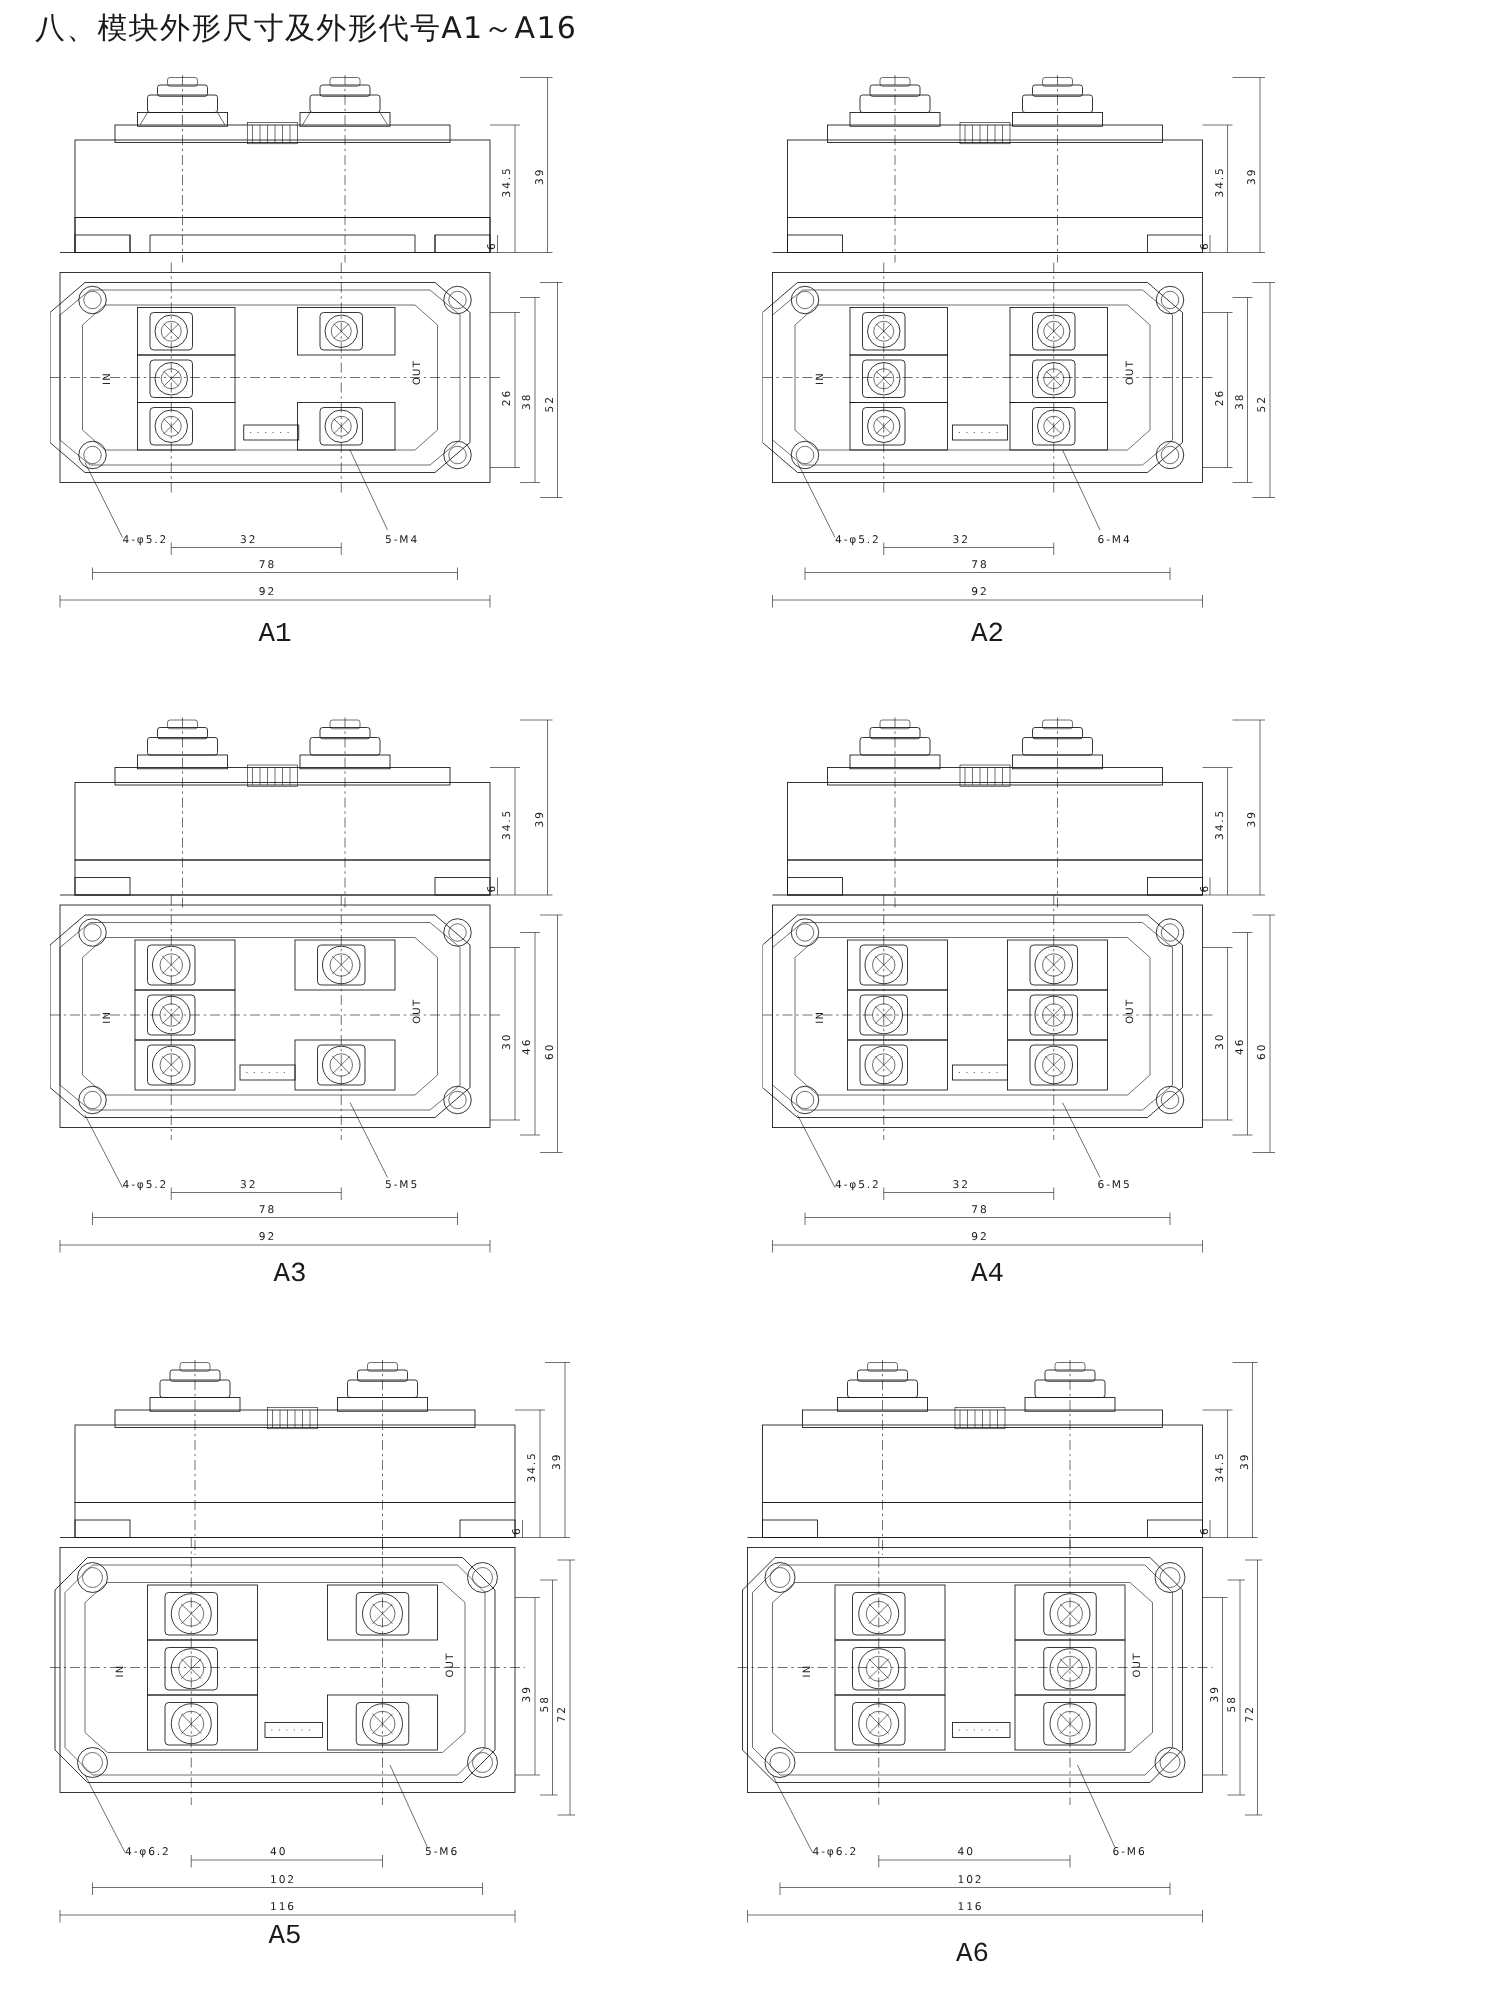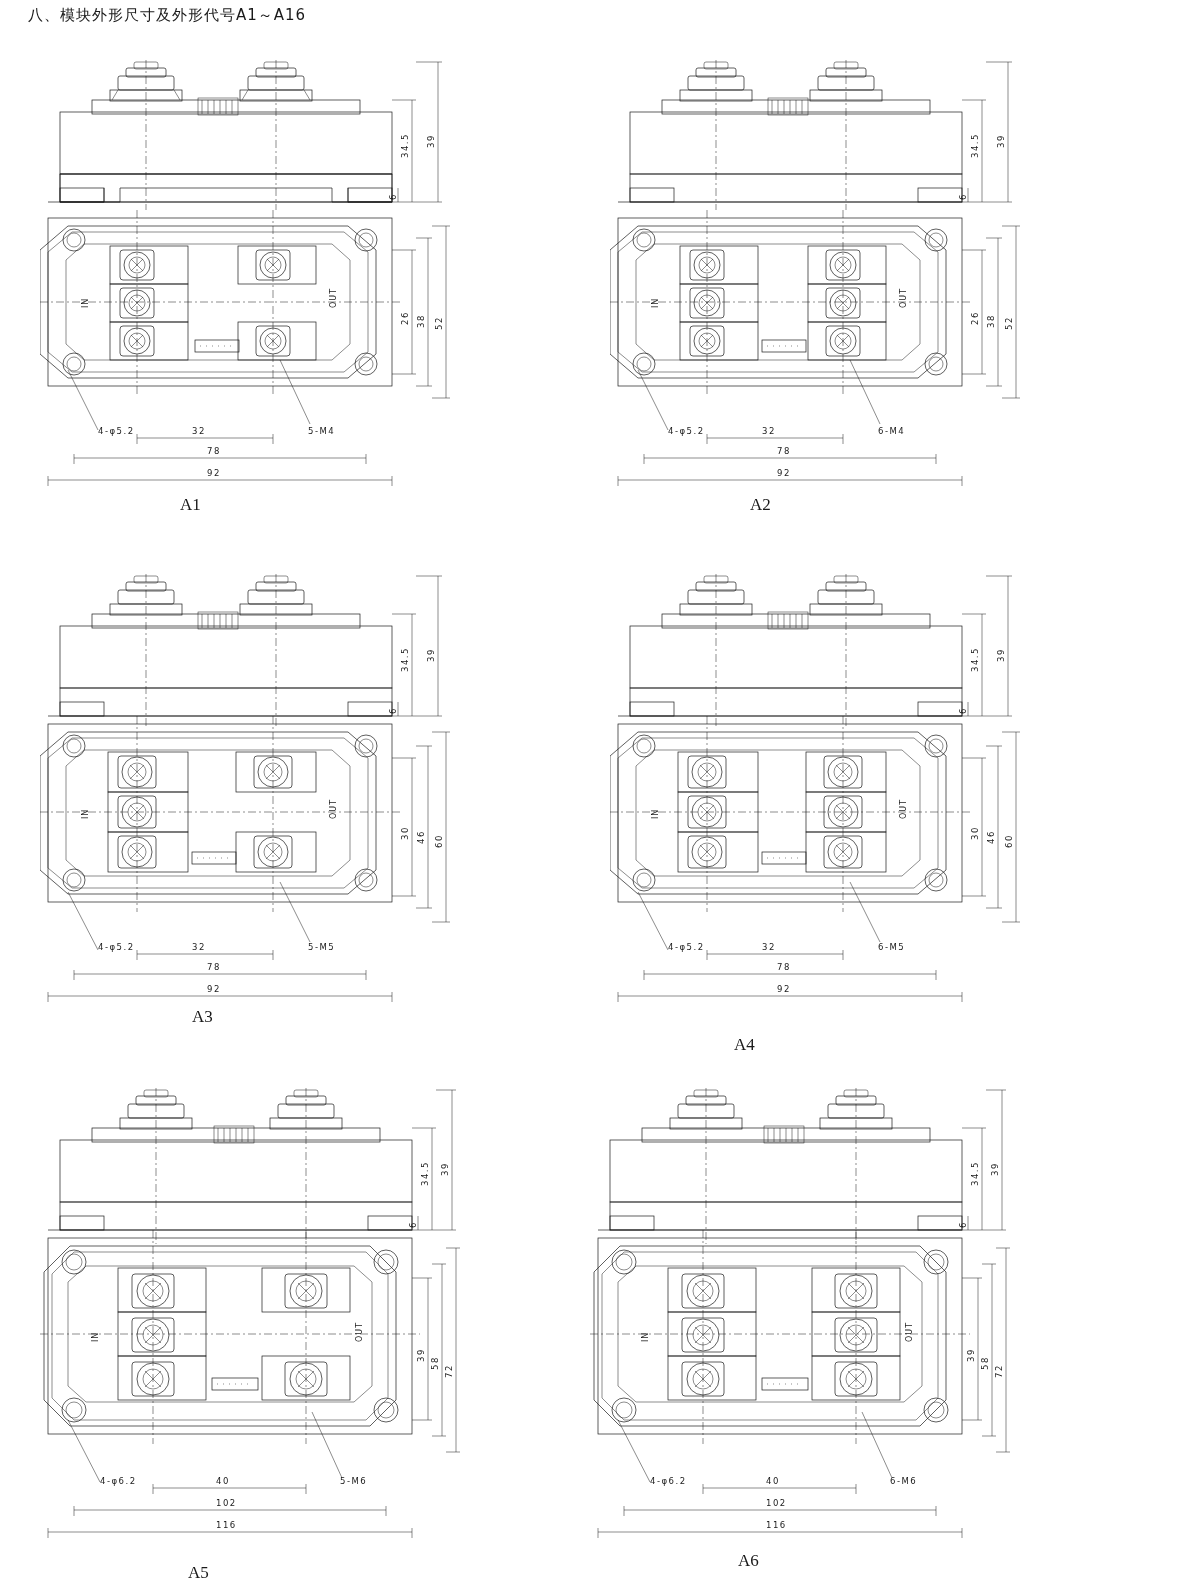--- a/index.html
+++ b/index.html
@@ -1,19 +1,19 @@
 <!DOCTYPE html>
 <html><head>
 <meta charset="utf-8">
 <style>
   html,body{margin:0;padding:0;background:#fff;}
   body{width:1200px;height:1596px;position:relative;font-family:"Liberation Serif",serif;color:#1a1a1a;}
-  .page-title{position:absolute;left:28px;top:6px;font-size:15px;letter-spacing:1px;font-family:"DejaVu Sans",sans-serif;font-weight:400;}
+  .page-title{position:absolute;left:28px;top:6px;font-size:24px;letter-spacing:1px;font-family:"DejaVu Sans",sans-serif;font-weight:400;}
   .fig{position:absolute;}
-  .fig-label{position:absolute;font-size:17px;font-family:Liberation Serif, serif;width:80px;}
+  .fig-label{position:absolute;font-size:22px;font-family:Liberation Mono, monospace;text-align:center;width:80px;}
   svg{display:block;}
   text{font-family:"DejaVu Sans",sans-serif;fill:#1a1a1a;}
   .dim{font-size:8.5px;letter-spacing:1.5px;}
   .dimv{font-size:8.5px;letter-spacing:1.5px;}
   .lbl{font-size:8px;letter-spacing:1px;}
   .ln{stroke:#1a1a1a;fill:none;stroke-width:0.7;}
   .thin{stroke:#1a1a1a;fill:none;stroke-width:0.5;}
   .dash{stroke:#1a1a1a;fill:none;stroke-width:0.5;stroke-dasharray:8 3 2 3;}
 </style>
 </head>
@@ -512,21 +512,21 @@
     <path class="thin" d="M34 422 h292 M34 418 v10 M326 418 v10"></path>
     <text class="dim" x="167" y="418">78</text>
     <path class="thin" d="M8 444 h344 M8 440 v10 M352 440 v10"></path>
     <text class="dim" x="167" y="440">92</text>
     <path class="thin" d="M28 340 l30 58"></path>
     <text class="dim" x="58" y="398">4-φ5.2</text>
     <path class="thin" d="M240 330 l30 60"></path>
     <text class="dim" x="268" y="398">6-M5</text>
   </g>
 </svg>
-<div class="fig-label" style="left:124px;top:455px;margin-top:28px;">A4</div>
+<div class="fig-label" style="left:140px;top:455px;">A4</div>
 </div>
 
 <div class="fig" style="left:40px;top:1062px;">
 <svg width="420" height="500" viewBox="0 0 420 500">
   <g>
     <rect class="ln" x="20" y="78" width="352" height="62"></rect>
     <rect class="ln" x="52" y="66" width="288" height="14"></rect>
     <rect class="ln" x="20" y="140" width="352" height="28"></rect>
     <g>
       <rect class="ln" x="88" y="42" width="56" height="14" rx="2"></rect>
@@ -629,21 +629,21 @@
     <path class="thin" d="M34 448 h312 M34 444 v10 M346 444 v10"></path>
     <text class="dim" x="176" y="444">102</text>
     <path class="thin" d="M8 470 h364 M8 466 v10 M372 466 v10"></path>
     <text class="dim" x="176" y="466">116</text>
     <path class="thin" d="M28 358 l32 62"></path>
     <text class="dim" x="60" y="422">4-φ6.2</text>
     <path class="thin" d="M272 350 l30 66"></path>
     <text class="dim" x="300" y="422">5-M6</text>
   </g>
 </svg>
-<div class="fig-label" style="left:148px;top:501px;">A5</div>
+<div class="fig-label" style="left:148px;top:474px;">A5</div>
 </div>
 
 <div class="fig" style="left:590px;top:1062px;">
 <svg width="420" height="500" viewBox="0 0 420 500">
   <g>
     <rect class="ln" x="20" y="78" width="352" height="62"></rect>
     <rect class="ln" x="52" y="66" width="288" height="14"></rect>
     <rect class="ln" x="20" y="140" width="352" height="28"></rect>
     <g>
       <rect class="ln" x="88" y="42" width="56" height="14" rx="2"></rect>

